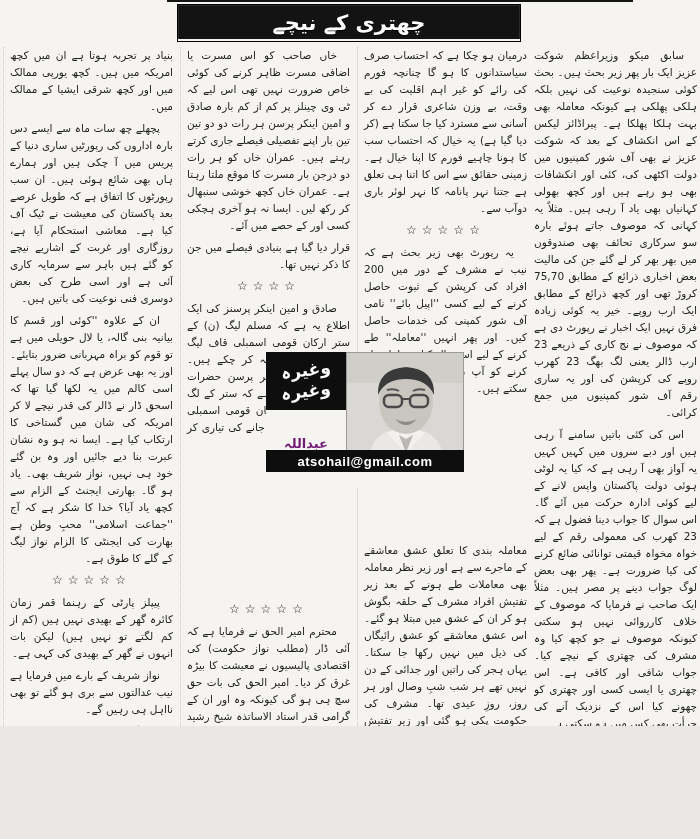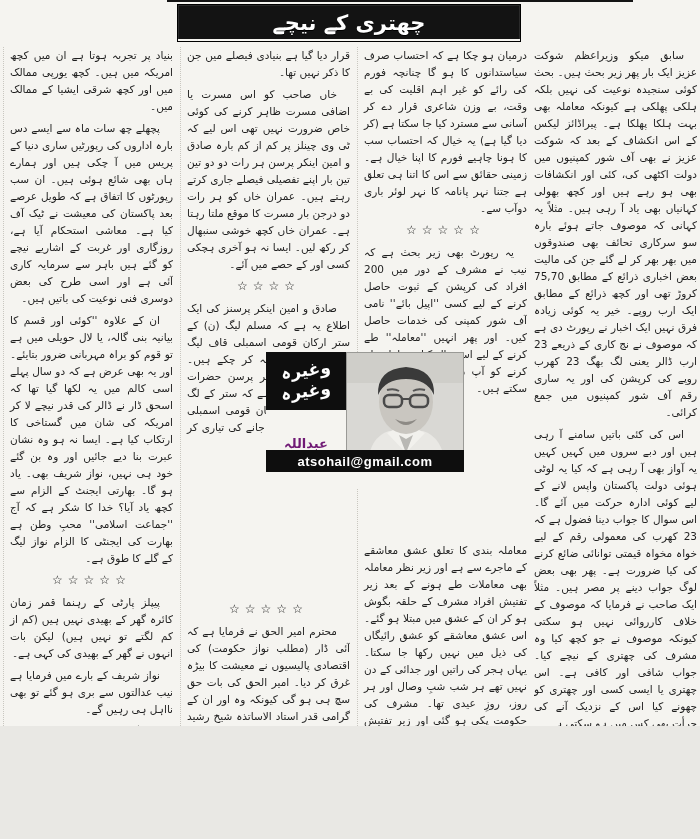--- a/index.html
+++ b/index.html
@@ -113,22 +113,22 @@
         <div class="stars">☆☆☆☆☆</div>
       </div>
       <div class="col">
         <div class="para cont">درمیان ہو چکا ہے کہ احتساب صرف سیاستدانوں کا ہو گا چنانچہ فورم کی رائے کو غیر اہم اقلیت کی بے وقت، بے وزن شاعری قرار دے کر آسانی سے مسترد کیا جا سکتا ہے (کر دیا گیا ہے) یہ خیال کہ احتساب سب کا ہونا چاہیے فورم کا اپنا خیال ہے۔ زمینی حقائق سے اس کا اتنا ہی تعلق ہے جتنا نہر پانامہ کا نہر لوئر باری دوآب سے۔</div>
         <div class="stars">☆☆☆☆☆</div>
         <div class="para">یہ رپورٹ بھی زیر بحث ہے کہ نیب نے مشرف کے دور میں 200 افراد کی کرپشن کے ثبوت حاصل کرنے کے لیے کسی ''اپیل بائے'' نامی آف شور کمپنی کی خدمات حاصل کیں۔ اور پھر انہیں ''معاملہ'' طے کرنے کے لیے استعمال کیا۔ معاملہ طے کرنے کو آپ معاملہ بندی بھی کہہ سکتے ہیں۔</div>
         <div class="author-gap" style="height: 140px;"></div>
         <div class="para cont">معاملہ بندی کا تعلق عشق معاشقے کے ماجرے سے ہے اور زیر نظر معاملہ بھی معاملات طے ہونے کے بعد زیر تفتیش افراد مشرف کے حلقہ بگوش ہو کر ان کے عشق میں مبتلا ہو گئے۔ اس عشق معاشقے کو عشق رائیگاں کی ذیل میں نہیں رکھا جا سکتا۔ یہاں ہجر کی راتیں اور جدائی کے دن نہیں تھے ہر شب شبِ وصال اور ہر روز، روزِ عیدی تھا۔ مشرف کی حکومت پکی ہو گئی اور زیر تفتیش حضرات کو اپنے ''ذخیرہ برکات'' میں مزید اضافہ، دن دوگنا رات چوگنا کرنے کا موقع مل گیا۔ دن کو امنگوں کی منت مانتے تھے شب مرادیں چھلکاتی ہوئی آتی تھی۔</div>
       </div>
       <div class="col">
+        <div class="para">خاں صاحب کو اس مسرت یا اضافی مسرت ظاہر کرنے کی کوئی خاص ضرورت نہیں تھی اس لیے کہ ٹی وی چینلز پر کم از کم بارہ صادق و امین اینکر پرسن ہر رات دو دو تین تین بار اپنے تفصیلی فیصلے جاری کرتے رہتے ہیں۔ عمران خاں کو ہر رات دو درجن بار مسرت کا موقع ملتا رہتا ہے۔ عمران خاں کچھ خوشی سنبھال کر رکھ لیں۔ ایسا نہ ہو آخری ہچکی کسی اور کے حصے میں آئے۔</div>
         <div class="para cont">قرار دیا گیا ہے بنیادی فیصلے میں جن کا ذکر نہیں تھا۔</div>
-        <div class="para">خاں صاحب کو اس مسرت یا اضافی مسرت ظاہر کرنے کی کوئی خاص ضرورت نہیں تھی اس لیے کہ ٹی وی چینلز پر کم از کم بارہ صادق و امین اینکر پرسن ہر رات دو دو تین تین بار اپنے تفصیلی فیصلے جاری کرتے رہتے ہیں۔ عمران خاں کو ہر رات دو درجن بار مسرت کا موقع ملتا رہتا ہے۔ عمران خاں کچھ خوشی سنبھال کر رکھ لیں۔ ایسا نہ ہو آخری ہچکی کسی اور کے حصے میں آئے۔</div>
         <div class="stars">☆☆☆☆</div>
         <div class="para">صادق و امین اینکر پرسنز کی ایک اطلاع یہ ہے کہ مسلم لیگ (ن) کے ستر ارکان قومی اسمبلی قاف لیگ میں جانے کا فیصلہ کر چکے ہیں۔ صادق و امین اینکر پرسن حضرات کی اطلاع یہ بھی ہے کہ ستر کے لگ بھگ نون لیگی ارکان قومی اسمبلی تحریک انصاف میں جانے کی تیاری کر چکے ہیں</div>
         <div class="author-gap" style="height: 140px;"></div>
         <div class="stars">☆☆☆☆☆</div>
         <div class="para">محترم امیر الحق نے فرمایا ہے کہ آئی ڈار (مطلب نواز حکومت) کی اقتصادی پالیسیوں نے معیشت کا بیڑہ غرق کر دیا۔ امیر الحق کی بات حق سچ ہی ہو گی کیونکہ وہ اور ان کے گرامی قدر استاد الاساتذہ شیخ رشید حق سچ کے سوا بھی کچھ نہیں کہتے لیکن بیڑہ غرق کرنے یا ہونے کا کوئی پیمانہ بھی ہو گا؟ اچھا ہوتا یہ</div>
       </div>
       <div class="col">
         <div class="para cont">بنیاد پر تجربہ ہوتا ہے ان میں کچھ امریکہ میں ہیں۔ کچھ یورپی ممالک میں اور کچھ شرقی ایشیا کے ممالک میں۔</div>
         <div class="para">پچھلے چھ سات ماہ سے ایسے دس بارہ اداروں کی رپورٹیں ساری دنیا کے پریس میں آ چکی ہیں اور ہمارے ہاں بھی شائع ہوئی ہیں۔ ان سب رپورٹوں کا اتفاق ہے کہ طویل عرصے بعد پاکستان کی معیشت نے ٹیک آف کیا ہے۔ معاشی استحکام آیا ہے، روزگاری اور غربت کے اشاریے نیچے کو گئے ہیں باہر سے سرمایہ کاری آئی ہے اور اسی طرح کی بعض دوسری فنی نوعیت کی باتیں ہیں۔</div>
         <div class="para">ان کے علاوہ ''کوئی اور قسم کا بیانیہ بنی گالہ، یا لال حویلی میں ہے تو قوم کو براہ مہربانی ضرور بتایئے۔ اور یہ بھی عرض ہے کہ دو سال پہلے اسی کالم میں یہ لکھا گیا تھا کہ اسحق ڈار نے ڈالر کی قدر نیچے لا کر امریکہ کی شان میں گستاخی کا ارتکاب کیا ہے۔ ایسا نہ ہو وہ نشان عبرت بنا دیے جائیں اور وہ بن گئے خود ہی نہیں، نواز شریف بھی۔ یاد ہو گا۔ بھارتی ایجنٹ کے الزام سے کچھ یاد آیا؟ خدا کا شکر ہے کہ آج ''جماعت اسلامی'' محبِ وطن ہے بھارت کی ایجنٹی کا الزام نواز لیگ کے گلے کا طوق ہے۔</div>

